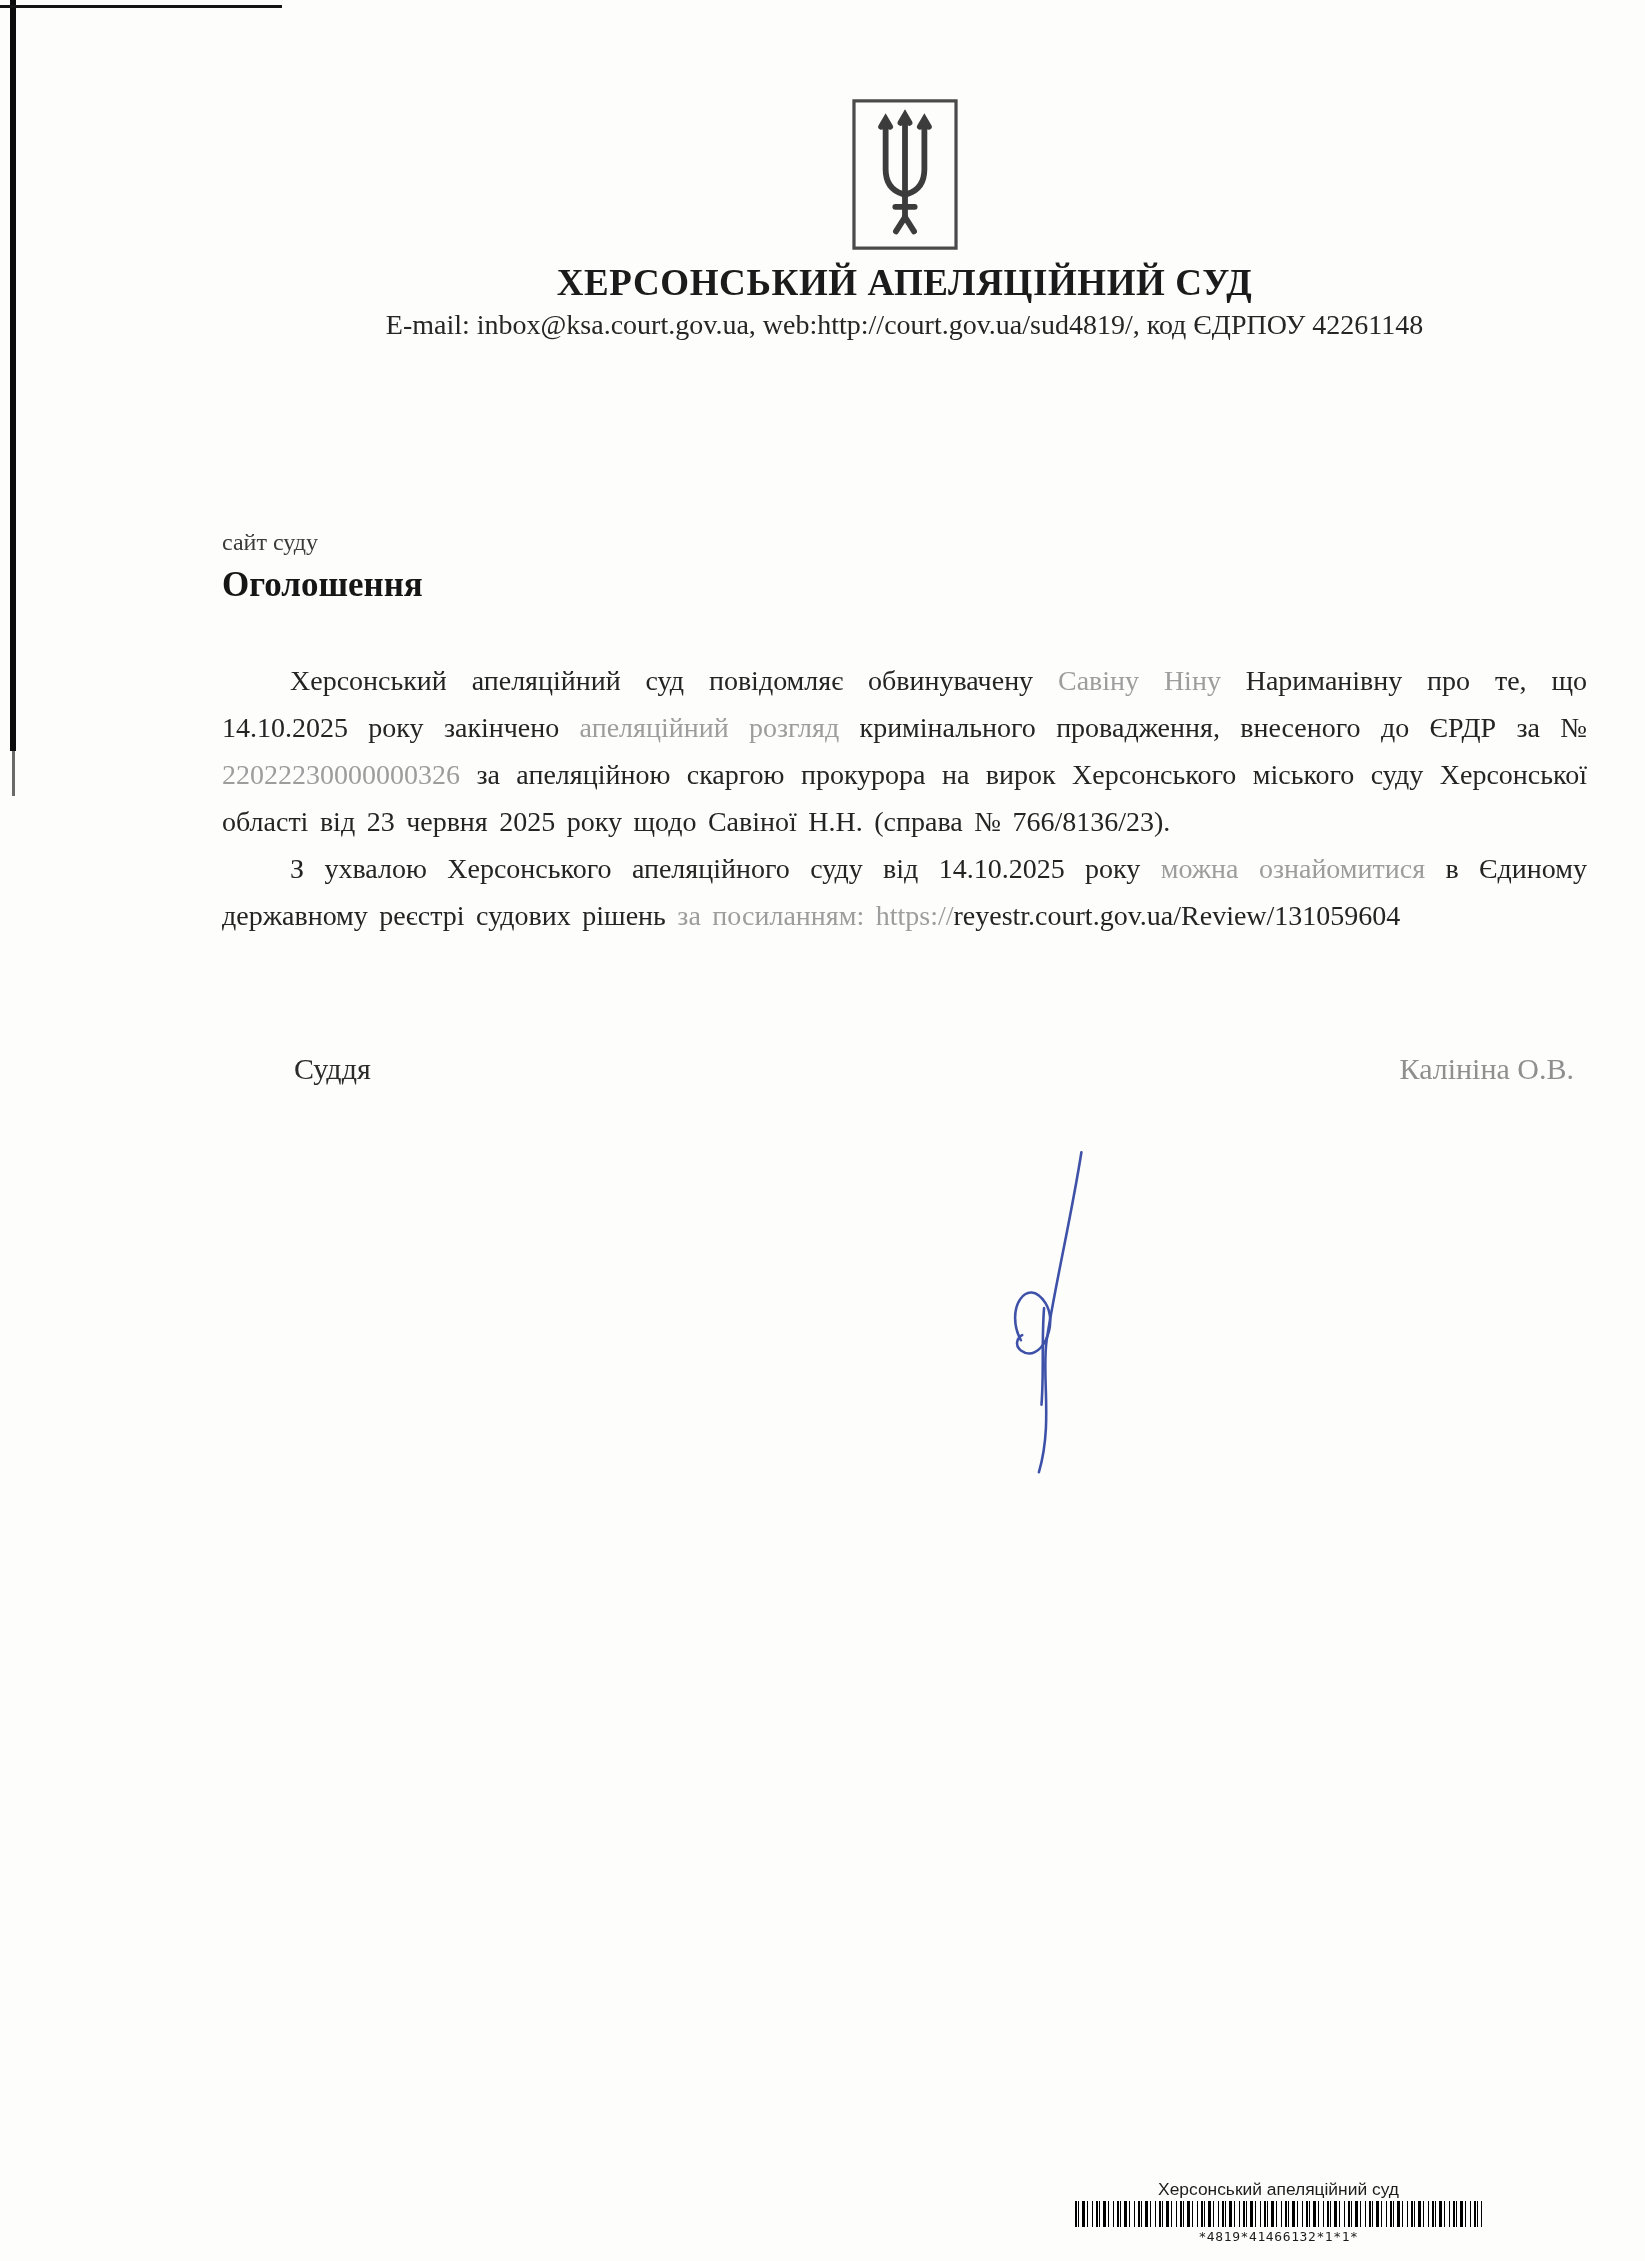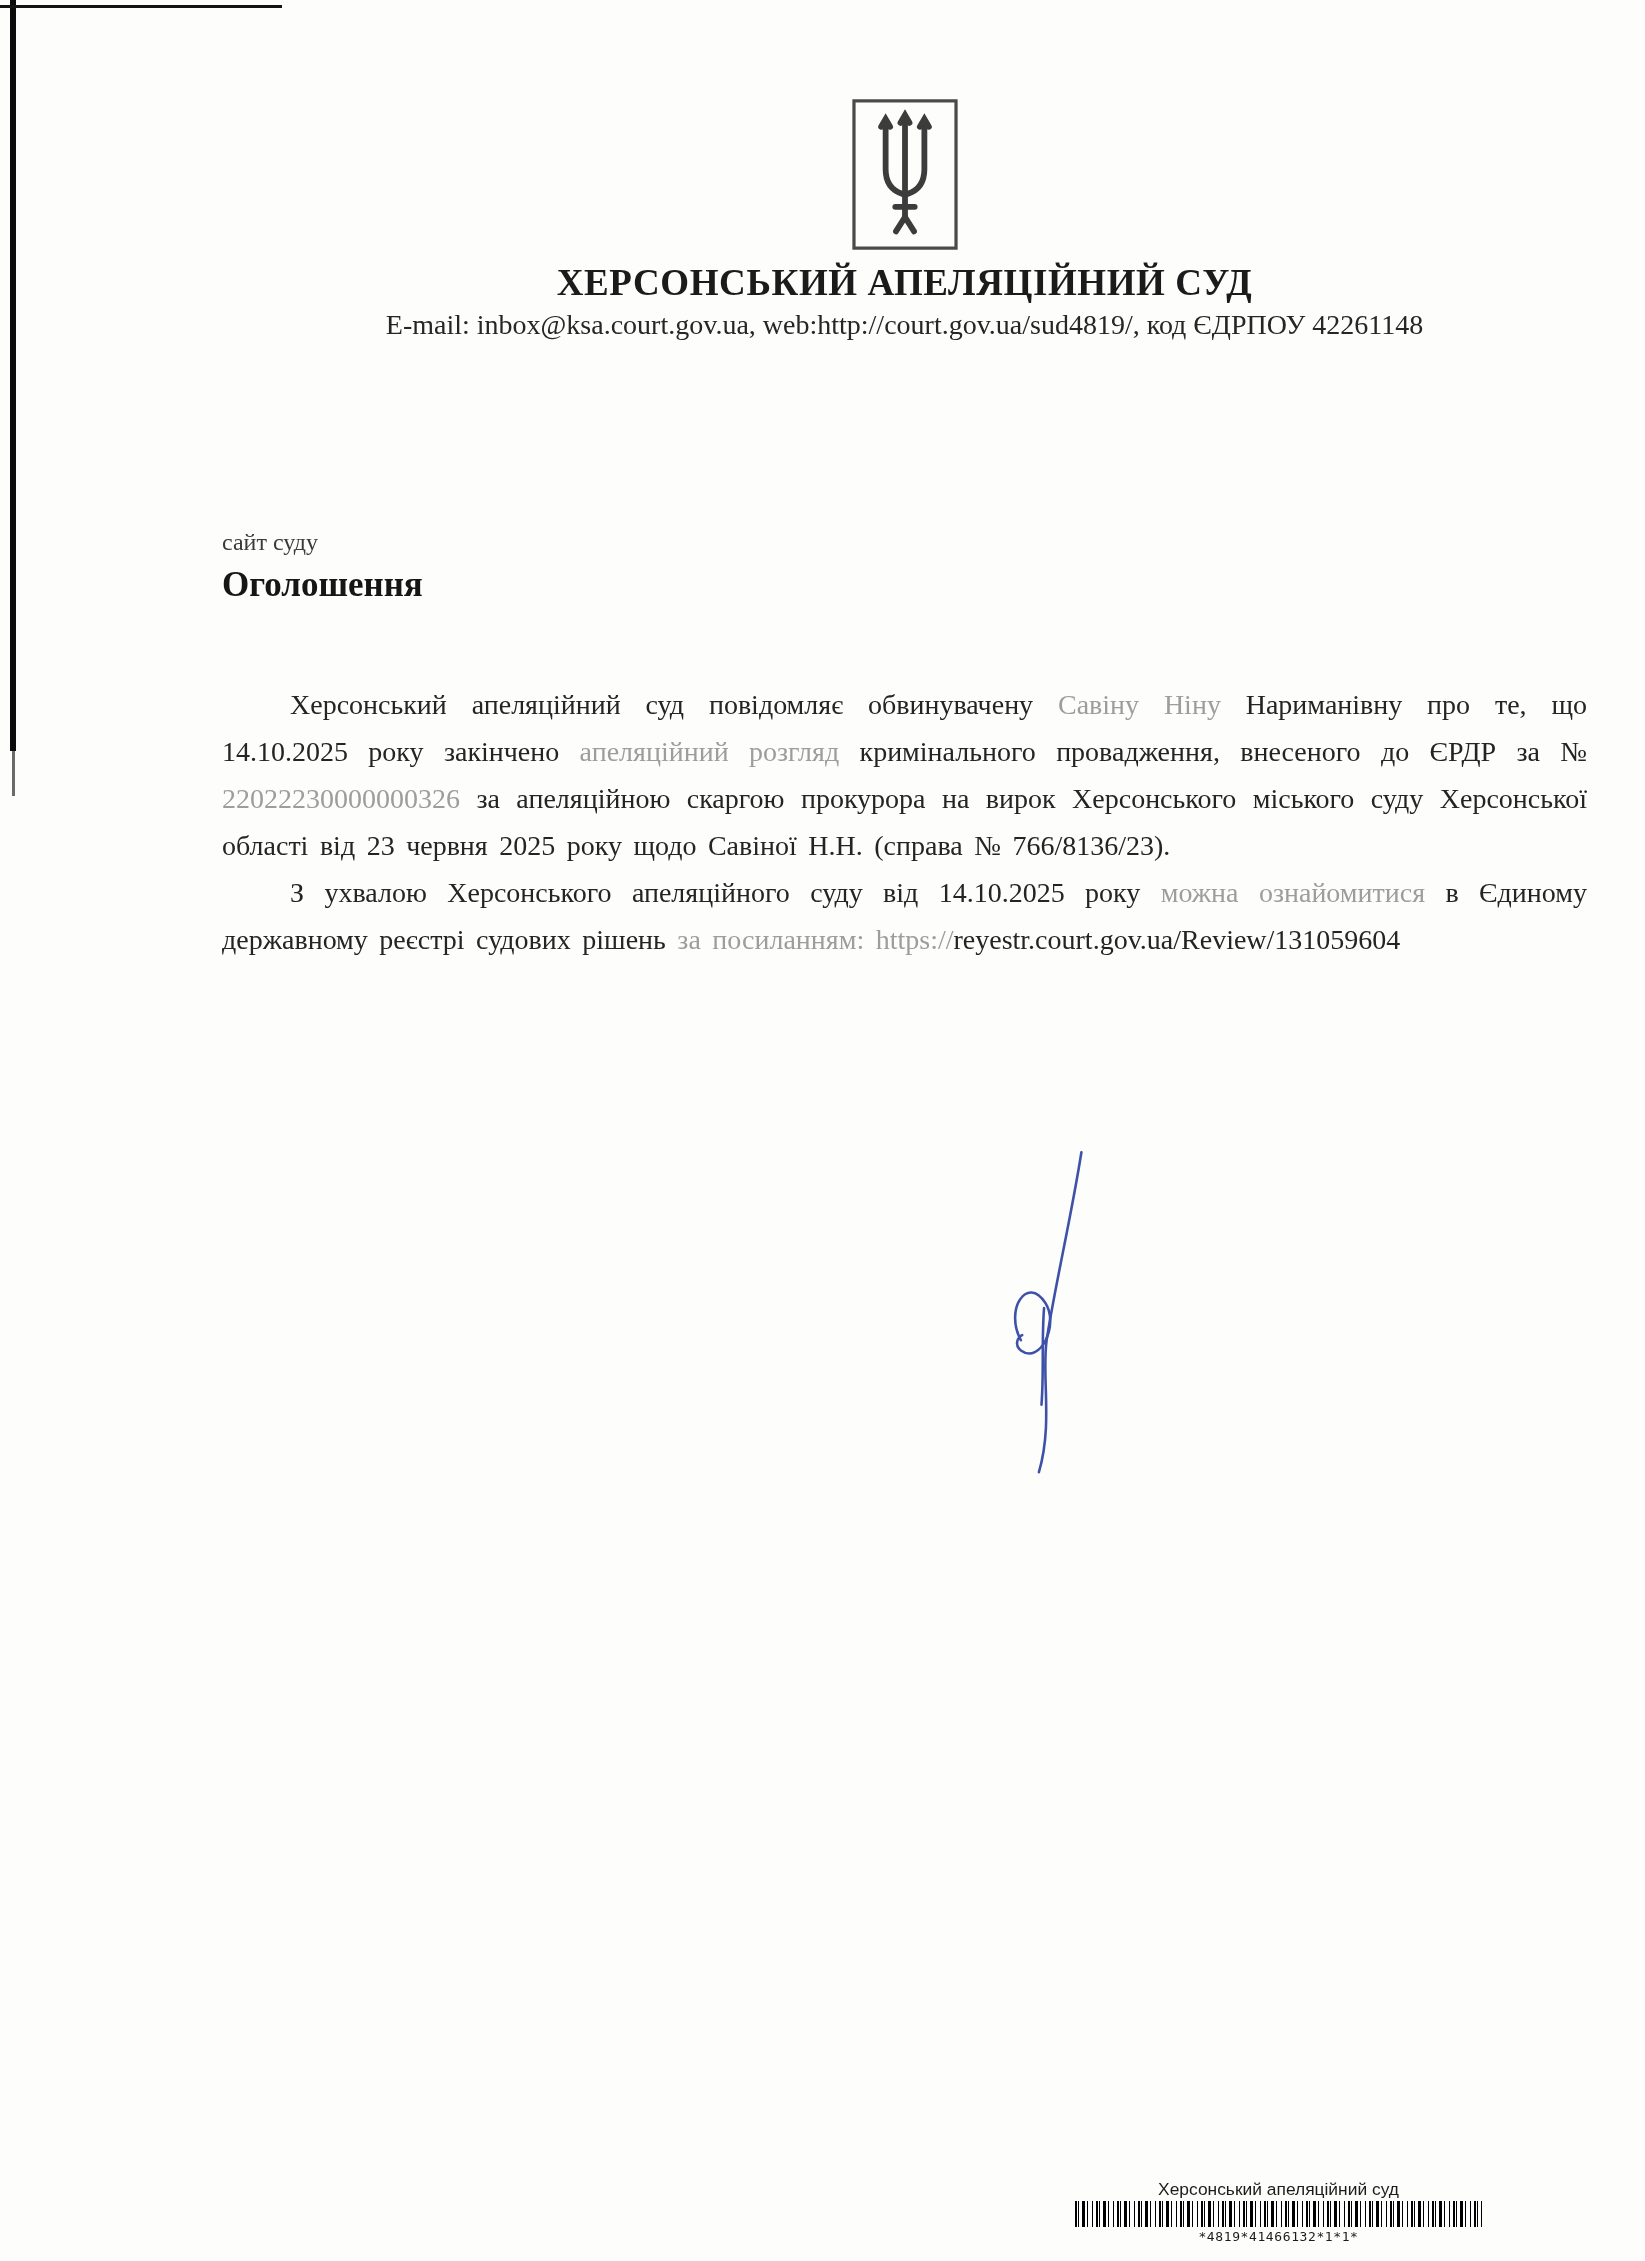--- a/index.html
+++ b/index.html
@@ -23,21 +23,21 @@
   .court-name{
     text-align:center;font-weight:bold;font-size:37px;letter-spacing:0.6px;
     margin-top:9px;color:#1b1b1b;white-space:nowrap;
   }
   .addr{text-align:center;font-size:24px;margin-top:7.7px;color:#262626;}
   .contact{text-align:center;font-size:28px;margin-top:5.2px;color:#262626;}
 
   .site-label{margin-top:188px;font-size:24px;color:#3a3a3a;}
   .doc-title{text-align:left;font-size:35px;font-weight:bold;margin-top:9px;color:#161616;}
 
-  .body-text{margin-top:76px;}
+  .body-text{margin-top:52px;}
   .para{
     font-size:28px;line-height:47px;text-align:justify;text-indent:68px;
     color:#242424;word-spacing:4.5px;margin:0;
   }
   .para .fade{color:#9d9d9d;}
 
   .sig-row{
     display:flex;justify-content:space-between;align-items:baseline;
     margin-top:113px;font-size:30px;
   }
@@ -97,20 +97,24 @@
     <div class="contact">E-mail: inbox@ksa.court.gov.ua, web:http://court.gov.ua/sud4819/, код ЄДРПОУ 42261148</div>
 
     <div class="site-label">сайт суду</div>
     <div class="doc-title">Оголошення</div>
 
     <div class="body-text">
       <p class="para"><span>Херсонський апеляційний суд повідомляє обвинувачену </span><span class="fade">Савіну Ніну </span><span>Нариманівну про те, що 14.10.2025 року закінчено </span><span class="fade">апеляційний розгляд </span><span>кримінального провадження, внесеного до ЄРДР за № </span><span class="fade">22022230000000326</span><span> за апеляційною скаргою прокурора на вирок Херсонського міського суду Херсонської області від 23 червня 2025 року щодо Савіної Н.Н. (справа № 766/8136/23).</span></p>
       <p class="para"><span>З ухвалою Херсонського апеляційного суду від 14.10.2025 року </span><span class="fade">можна ознайомитися</span><span> в Єдиному державному реєстрі судових рішень </span><span class="fade">за посиланням: https://</span><span>reyestr.court.gov.ua/Review/131059604</span></p>
     </div>
 
+    <div class="sig-row">
+      <span class="judge-label">Суддя</span>
+      <span class="judge-name">Калініна О.В.</span>
+    </div>
 
   </div>
 
   <div class="signature-wrap">
     <svg viewBox="0 0 160 520" width="103" height="335">
       <g fill="none" stroke="#2a3f9f" stroke-width="4" stroke-linecap="round" opacity="0.9">
         <path d="M128 8 C 112 110, 86 220, 74 300 C 66 356, 84 430, 62 505"></path>
         <path d="M34 300 C 8 252, 44 198, 72 242 C 94 276, 64 338, 34 316 C 24 308, 28 296, 36 292"></path>
         <path d="M70 250 C 66 300, 70 350, 66 400"></path>
       </g>

